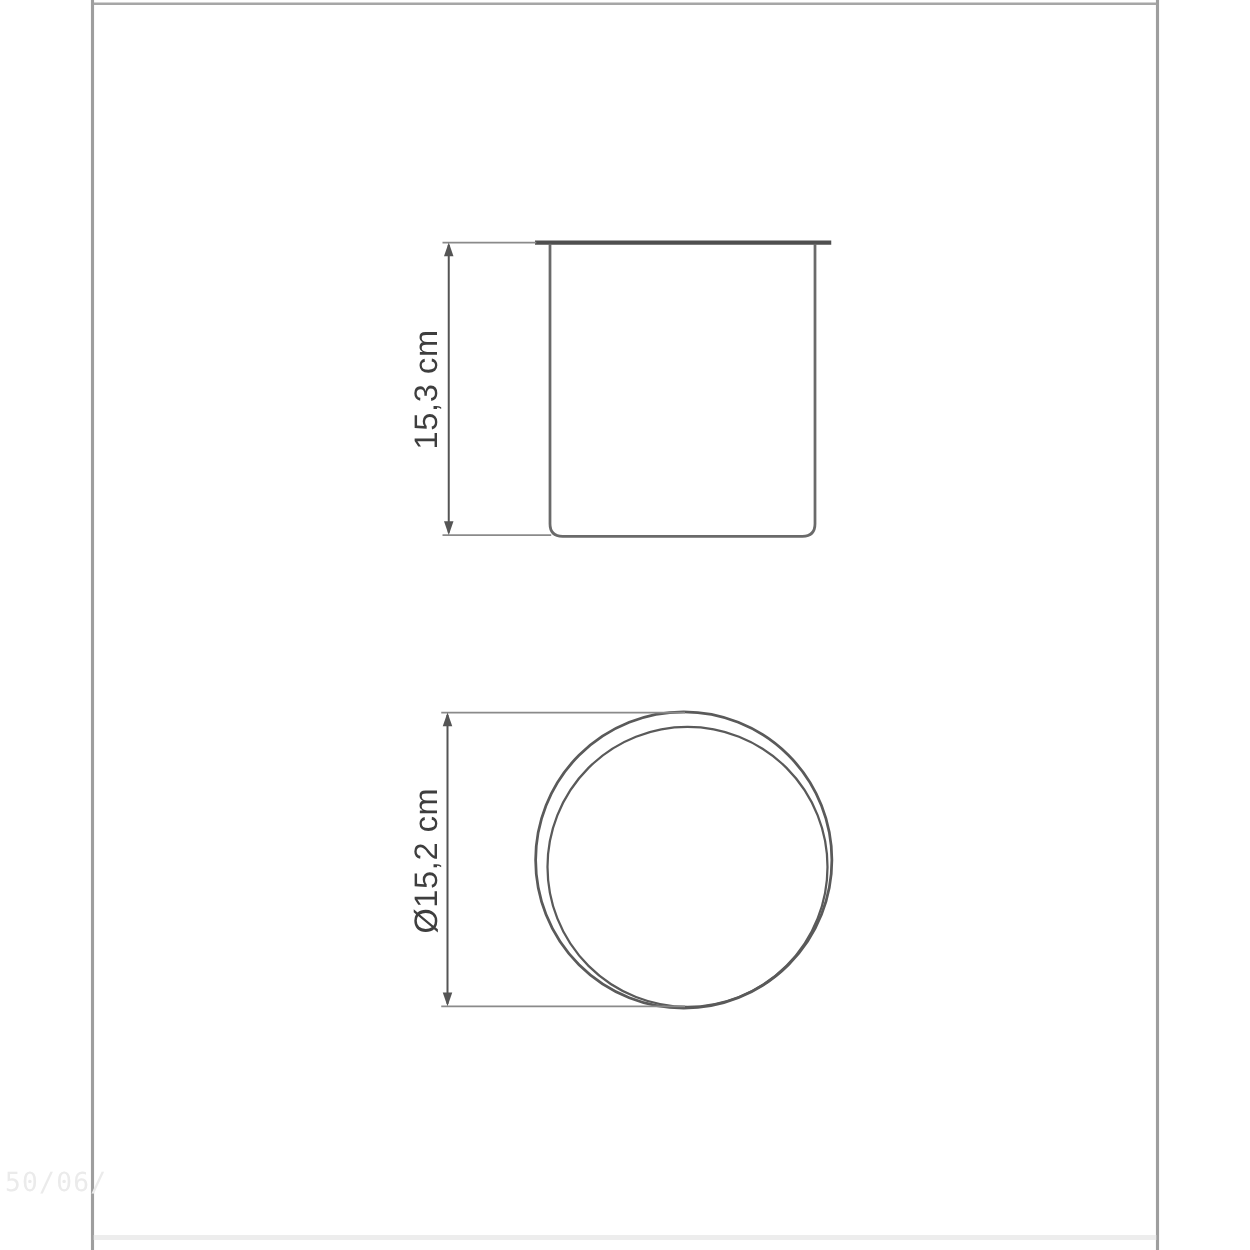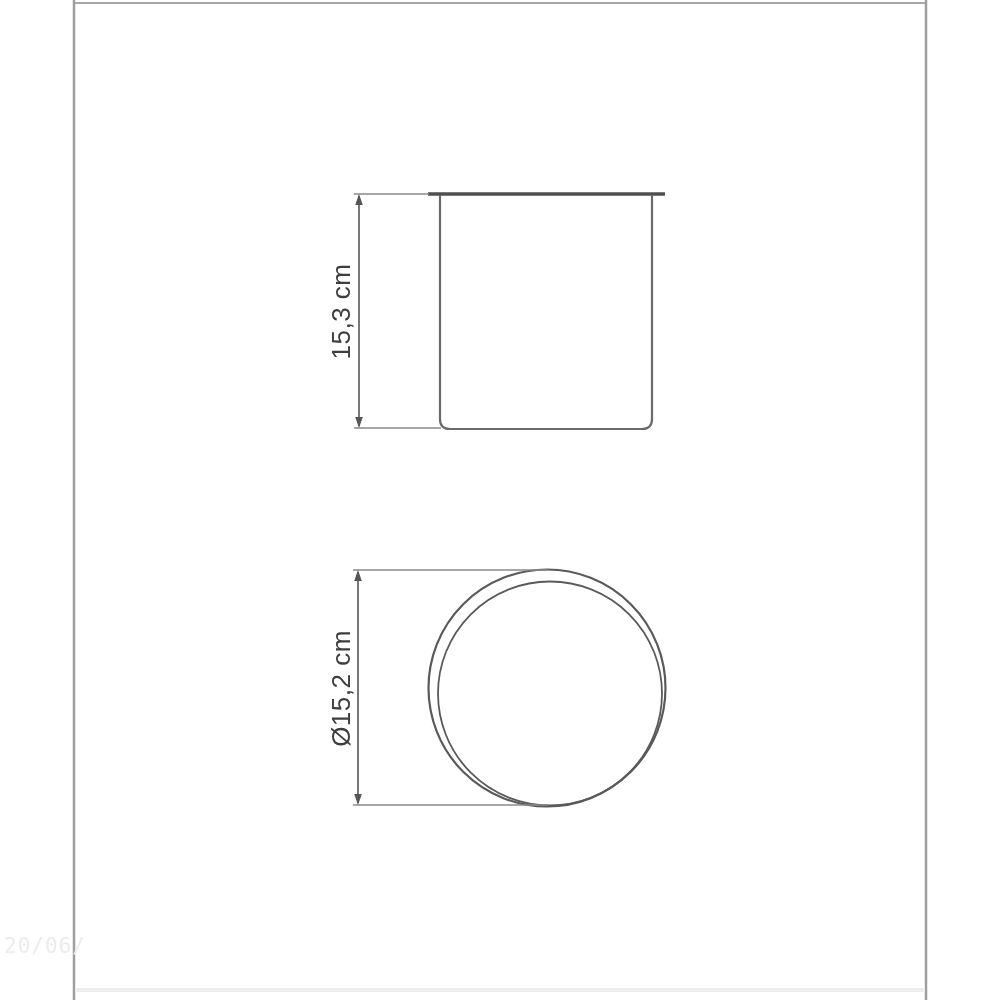--- a/index.html
+++ b/index.html
@@ -90,19 +90,19 @@
       <polygon points="358,570 354.2,581 361.8,581" fill="#555555"></polygon>
       <polygon points="358,805 354.2,794 361.8,794" fill="#555555"></polygon>
     </g>
   </svg>
 
   <div id="height-label" class="dim-label">15,3 cm</div>
 
   <div id="diameter-label" class="dim-label">Ø15,2 cm</div>
 
   <div id="watermark">
-    <div>20/06/</div>
+    <div>50/06/</div>
     
     
     
   </div>
 
 </div>
 
 </body></html>

